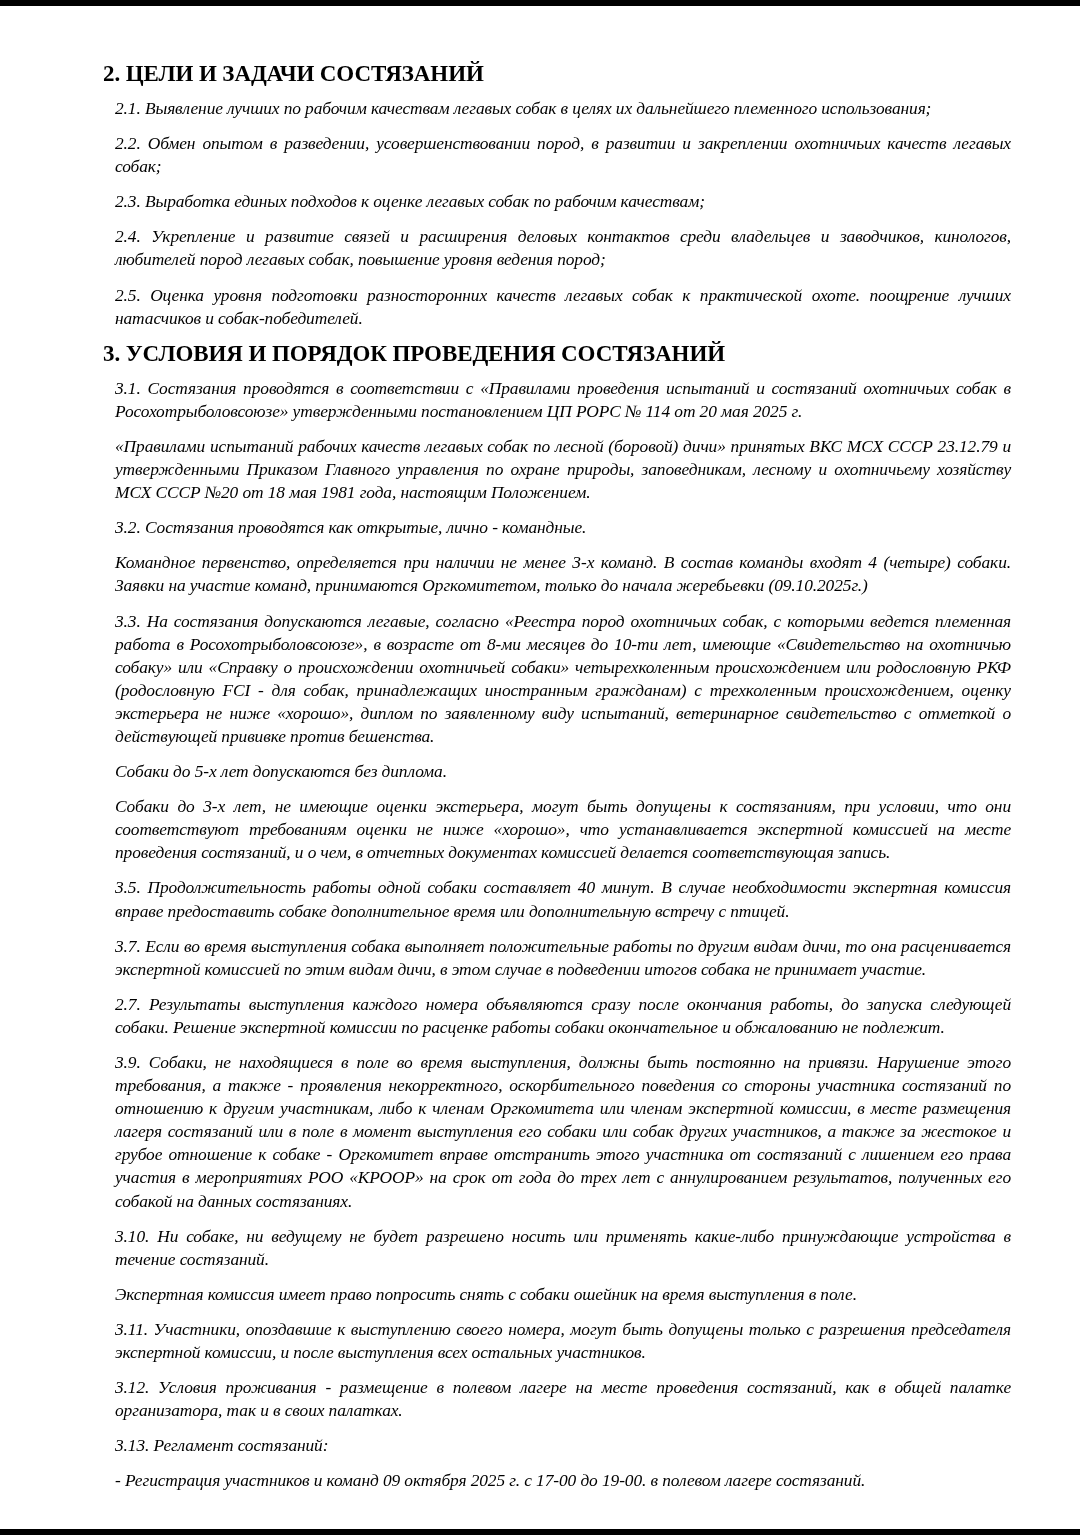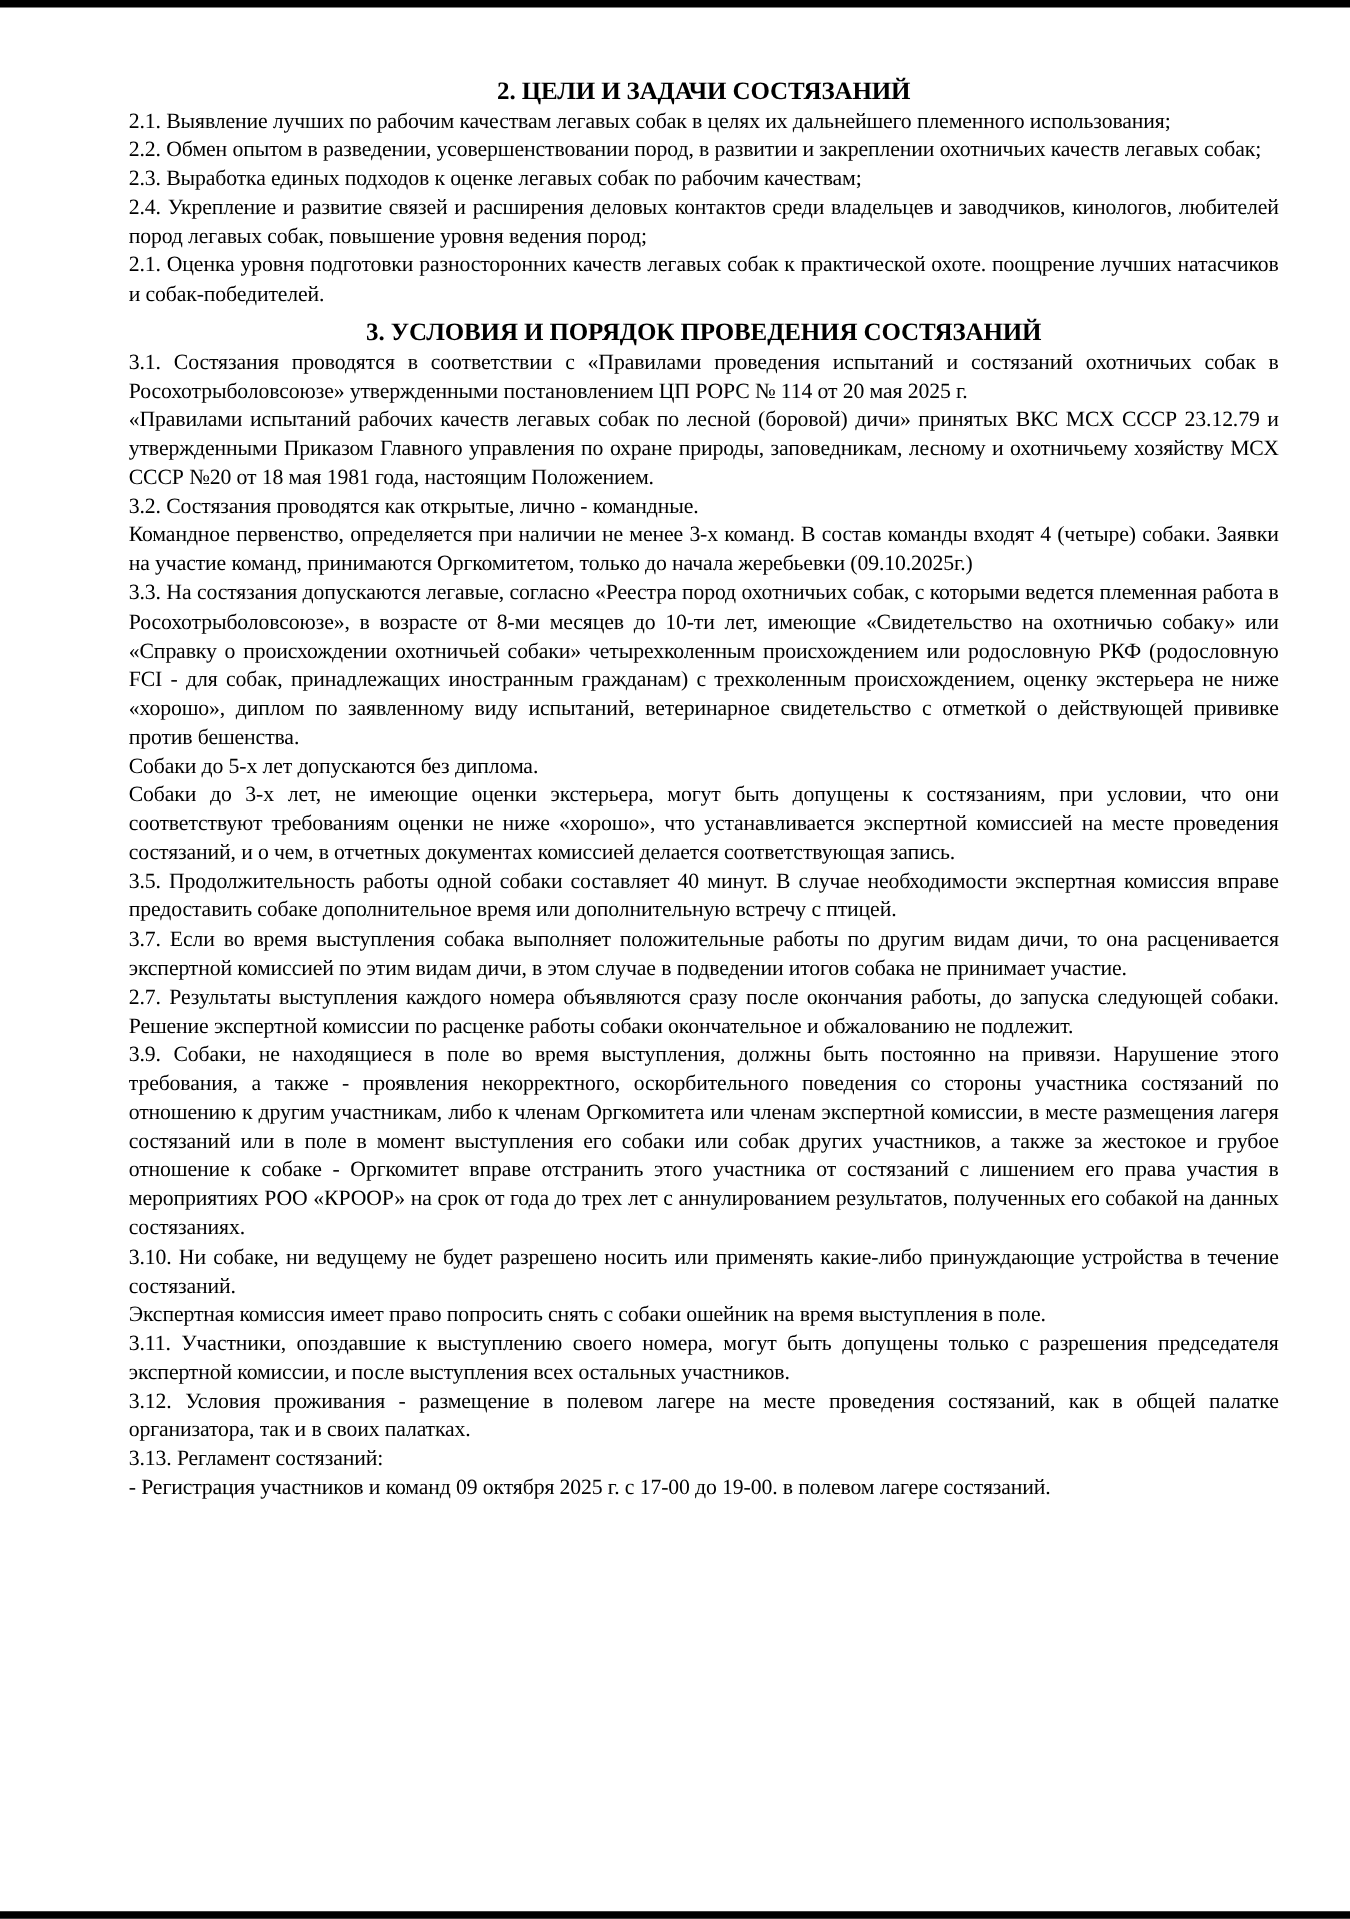--- a/index.html
+++ b/index.html
@@ -2,37 +2,37 @@
 <html><head>
 <meta charset="utf-8">
 <style>
   html, body { margin:0; padding:0; background:#ffffff; }
   body { width:1080px; height:1535px; position:relative; overflow:hidden;
          font-family:"Liberation Serif", "DejaVu Serif", serif; color:#000; }
   .bar-top { position:absolute; left:0; top:0; width:1080px; height:6px; background:#000; }
   .bar-bottom { position:absolute; left:0; top:1529px; width:1080px; height:6px; background:#000; }
   .page { position:absolute; left:103px; top:62px; width:920px;
           font-size:17.4px; line-height:23.1px; letter-spacing:-0.1px; }
-  h2 { margin:0; font-size:20px; line-height:23px; font-weight:bold; text-align:center; }
+  h2 { margin:0; font-size:23px; line-height:23px; font-weight:bold; }
   h2.sec3 { margin-top:8px; }
-  p { margin:0; text-align:justify; text-align-last:left; }
+  p { margin:12px; text-align:justify; text-align-last:left;font-style:italic; }
   p.wide { margin-right:-18px; }
 </style>
 </head>
 <body>
 
 <div class="bar-top"></div>
 
 <div class="page">
   <h2>2. ЦЕЛИ И ЗАДАЧИ СОСТЯЗАНИЙ</h2>
   <p>2.1. Выявление лучших по рабочим качествам легавых собак в целях их дальнейшего племенного использования;</p>
   <p>2.2. Обмен опытом в разведении, усовершенствовании пород, в развитии и закреплении охотничьих качеств легавых собак;</p>
   <p>2.3. Выработка единых подходов к оценке легавых собак по рабочим качествам;</p>
   <p>2.4. Укрепление и развитие связей и расширения деловых контактов среди владельцев и заводчиков, кинологов, любителей пород легавых собак, повышение уровня ведения пород;</p>
-  <p>2.1. Оценка уровня подготовки разносторонних качеств легавых собак к практической охоте. поощрение лучших натасчиков и собак-победителей.</p>
+  <p>2.5. Оценка уровня подготовки разносторонних качеств легавых собак к практической охоте. поощрение лучших натасчиков и собак-победителей.</p>
 
   <h2 class="sec3">3. УСЛОВИЯ И ПОРЯДОК ПРОВЕДЕНИЯ СОСТЯЗАНИЙ</h2>
   <p>3.1. Состязания проводятся в соответствии с «Правилами проведения испытаний и состязаний охотничьих собак в Росохотрыболовсоюзе» утвержденными постановлением ЦП РОРС № 114 от 20 мая 2025 г.</p>
   <p>«Правилами испытаний рабочих качеств легавых собак по лесной (боровой) дичи» принятых ВКС МСХ СССР 23.12.79 и утвержденными Приказом Главного управления по охране природы, заповедникам, лесному и охотничьему хозяйству МСХ СССР №20 от 18 мая 1981 года, настоящим Положением.</p>
   <p>3.2. Состязания проводятся как открытые, лично - командные.</p>
   <p>Командное первенство, определяется при наличии не менее 3-х команд. В состав команды входят 4 (четыре) собаки. Заявки на участие команд, принимаются Оргкомитетом, только до начала жеребьевки (09.10.2025г.)</p>
   <p>3.3. На состязания допускаются легавые, согласно «Реестра пород охотничьих собак, с которыми ведется племенная работа в Росохотрыболовсоюзе», в возрасте от 8-ми месяцев до 10-ти лет, имеющие «Свидетельство на охотничью собаку» или «Справку о происхождении охотничьей собаки» четырехколенным происхождением или родословную РКФ (родословную FCI - для собак, принадлежащих иностранным гражданам) с трехколенным происхождением, оценку экстерьера не ниже «хорошо», диплом по заявленному виду испытаний, ветеринарное свидетельство с отметкой о действующей прививке против бешенства.</p>
   <p>Собаки до 5-х лет допускаются без диплома.</p>
   <p>Собаки до 3-х лет, не имеющие оценки экстерьера, могут быть допущены к состязаниям, при условии, что они соответствуют требованиям оценки не ниже «хорошо», что устанавливается экспертной комиссией на месте проведения состязаний, и о чем, в отчетных документах комиссией делается соответствующая запись.</p>
   <p>3.5. Продолжительность работы одной собаки составляет 40 минут. В случае необходимости экспертная комиссия вправе предоставить собаке дополнительное время или дополнительную встречу с птицей.</p>

